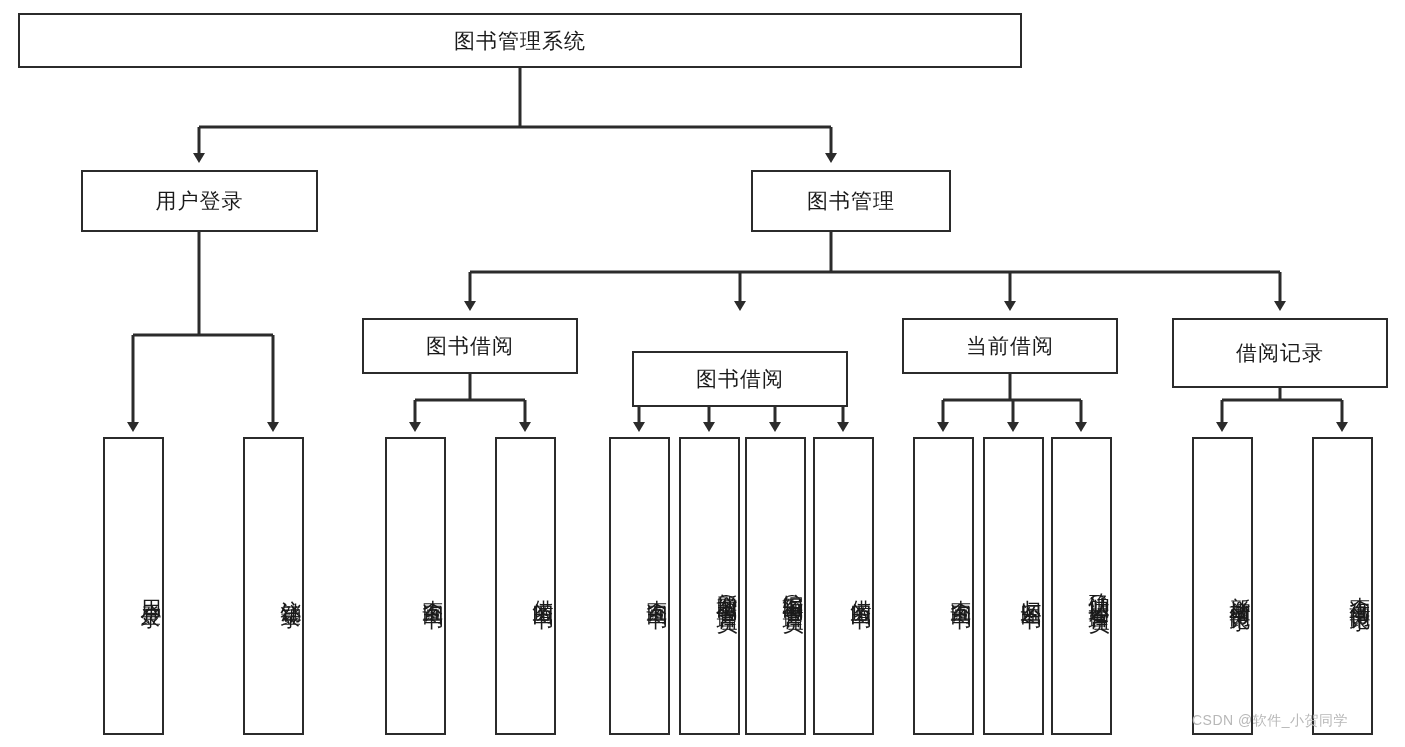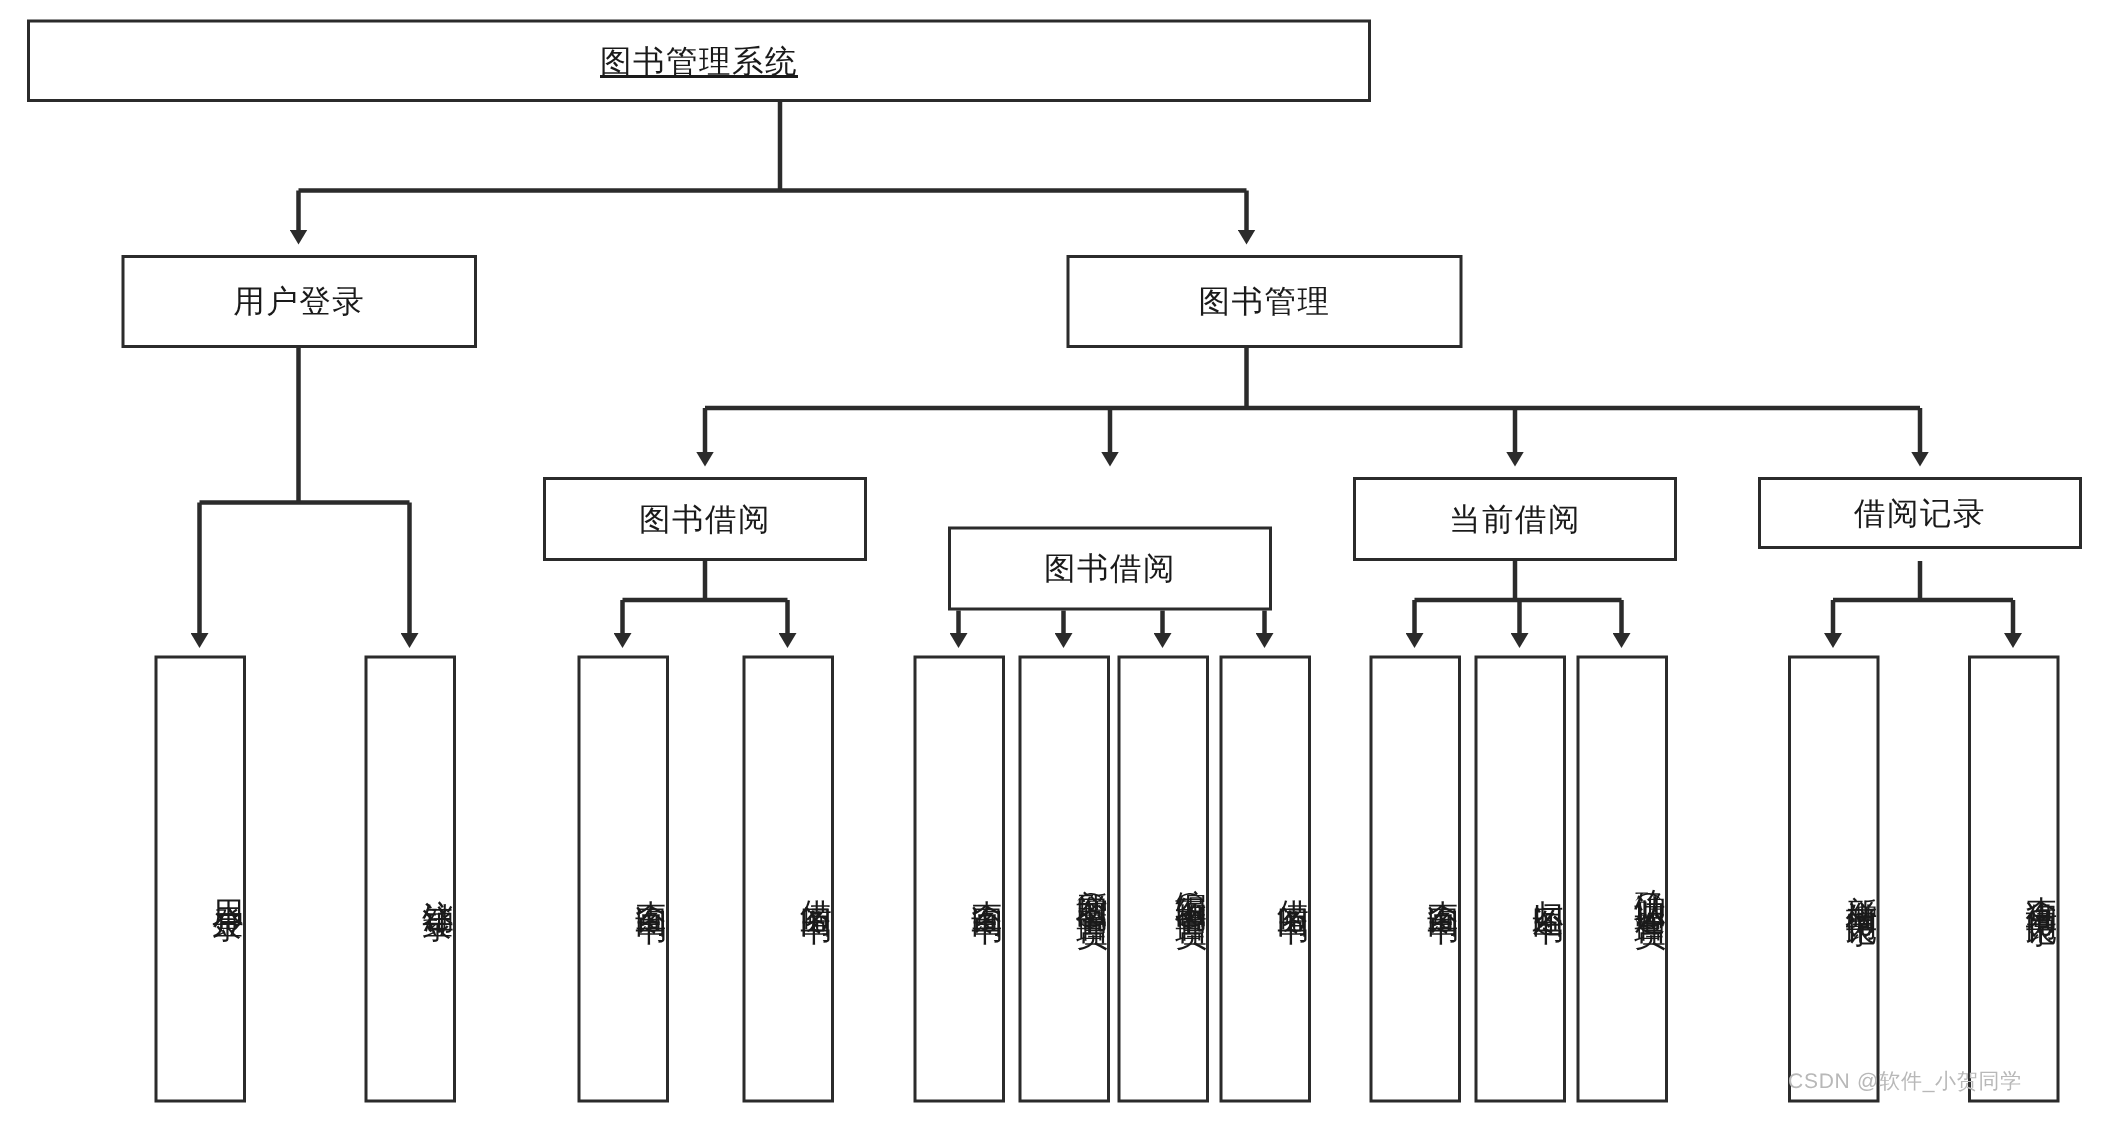--- a/index.html
+++ b/index.html
@@ -113,41 +113,41 @@
       <path d="M1013,400 L1013,423" marker-end="url(#arrow)"></path>
       <path d="M1081,400 L1081,423" marker-end="url(#arrow)"></path>
 
       <path d="M1280,374 L1280,400"></path>
       <path d="M1222,400 L1342,400"></path>
       <path d="M1222,400 L1222,423" marker-end="url(#arrow)"></path>
       <path d="M1342,400 L1342,423" marker-end="url(#arrow)"></path>
     </g>
   </svg>
 
-  <div class="node horiz" style="left:18px; top:13px; width:896px; height:55px;text-decoration:underline;">
+  <div class="node horiz" style="left:18px; top:13px; width:1004px; height:55px;">
     <span>图书管理系统</span>
   </div>
 
   <div class="node horiz" style="left:81px; top:170px; width:237px; height:62px;">
     <span>用户登录</span>
   </div>
-  <div class="node horiz" style="left:711px; top:170px; width:264px; height:62px;font-family:Liberation Serif, serif;">
+  <div class="node horiz" style="left:751px; top:170px; width:200px; height:62px;font-family:Liberation Serif, serif;">
     <span>图书管理</span>
   </div>
 
   <div class="node horiz" style="left:362px; top:318px; width:216px; height:56px;">
     <span>图书借阅</span>
   </div>
   <div class="node horiz" style="left:632px; top:318px; width:216px; height:56px;margin-top:33px;">
     <span>图书借阅</span>
   </div>
   <div class="node horiz" style="left:902px; top:318px; width:216px; height:56px;">
     <span>当前借阅</span>
   </div>
-  <div class="node horiz" style="left:1172px; top:318px; width:216px; height:48px;">
+  <div class="node horiz" style="left:1172px; top:318px; width:216px; height:70px;">
     <span>借阅记录</span>
   </div>
 
   <div class="node vert" style="left:103px; top:437px; width:61px; height:298px;">
     <span class="vlabel">用户登录</span>
   </div>
   <div class="node vert" style="left:243px; top:437px; width:61px; height:298px;">
     <span class="vlabel">注销登录</span>
   </div>
 

